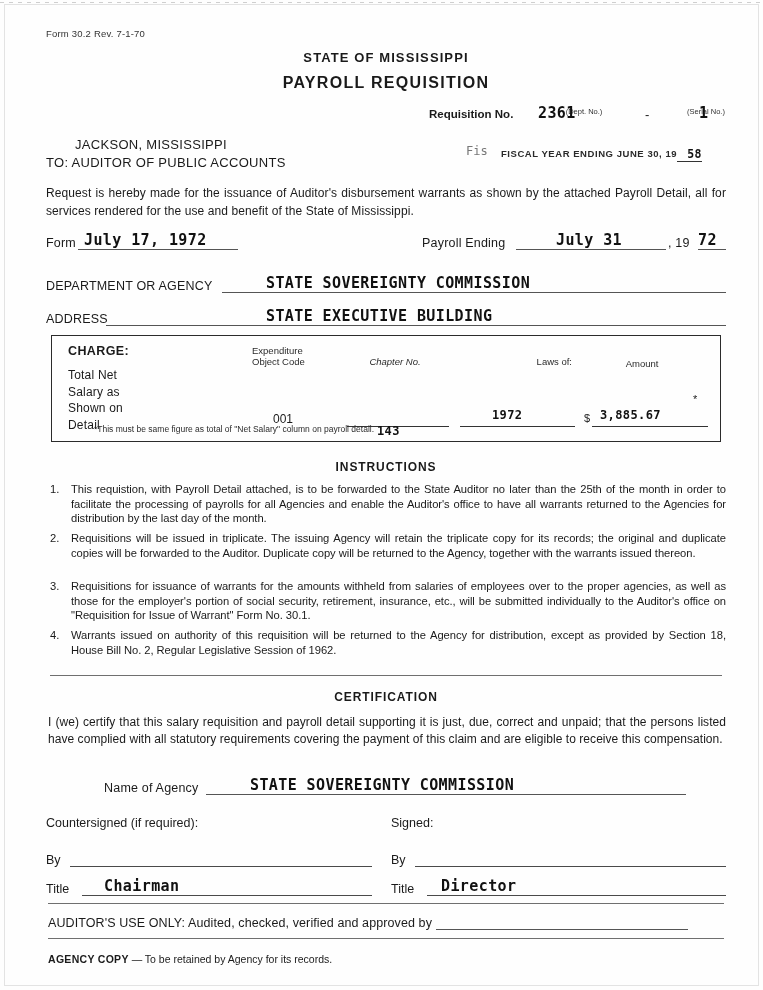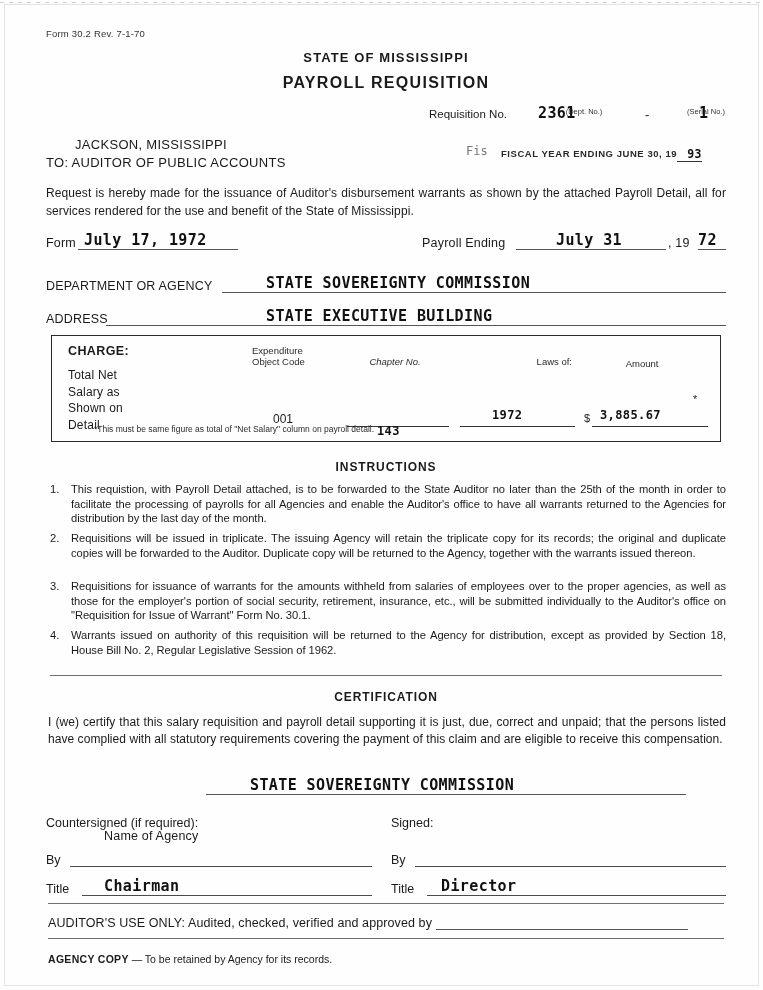--- a/index.html
+++ b/index.html
@@ -24,21 +24,21 @@
   .title-state{font-size:13px;font-weight:bold;letter-spacing:1.1px;}
   .title-main{font-size:16px;font-weight:bold;letter-spacing:1.3px;margin-top:7px;}
 
   
   .hand{font-family:"DejaVu Sans Mono",monospace;font-weight:bold;
         font-size:15px;letter-spacing:.4px;color:#111;}
   .hand.sm{font-size:11.5px;}
 
   
   .reqrow{position:absolute;left:383px;top:78px;width:300px;}
-  .reqlabel{font-size:11.5px;font-weight:normal;display:inline-block;}
+  .reqlabel{font-size:11.5px;font-weight:bold;display:inline-block;}
   .reqcap{font-size:7.5px;text-align:center;margin-top:1px;color:#303030;}
 
   .fy{position:absolute;left:455px;top:118px;font-size:9.5px;
       letter-spacing:.55px;font-weight:600;color:#2a2a2a;}
   .fisstamp{position:absolute;left:420px;top:116px;font-size:12px;
       color:#777;font-family:"DejaVu Sans Mono",monospace;}
 
   
   .to{position:absolute;left:0;top:108px;font-size:13px;letter-spacing:.3px;line-height:18px;}
 
@@ -118,21 +118,21 @@
       <div style="position:absolute;left:228px;top:0;width:98px;">
         <div class="ul" style="position:relative;">
           <span class="hand" style="position:absolute;left:42px;top:-2px;">1</span>
         </div>
         <div class="reqcap">(Serial No.)</div>
       </div>
     </div>
 
     <div class="fisstamp">Fis</div>
     <div class="fy">
-      <span>FISCAL YEAR ENDING JUNE 30, 19</span><span class="hand sm" style="position:relative;top:1px;padding-left:10px;border-bottom:1.3px solid #333;">93</span>
+      <span>FISCAL YEAR ENDING JUNE 30, 19</span><span class="hand sm" style="position:relative;top:1px;padding-left:10px;border-bottom:1.3px solid #333;">58</span>
     </div>
 
     <div class="to">
       <div style="padding-left:29px;">JACKSON, MISSISSIPPI</div>
       <div>TO:  AUDITOR OF PUBLIC ACCOUNTS</div>
     </div>
 
     <div class="para">Request is hereby made for the issuance of Auditor's disbursement warrants as shown by the attached Payroll Detail, all for services rendered for the use and benefit of the State of Mississippi.</div>
 
     <div class="daterow">
@@ -228,21 +228,21 @@
       <span class="num">4.</span>
       <span class="bdy">Warrants issued on authority of this requisition will be returned to the Agency for distribution, except as provided by Section 18, House Bill No. 2, Regular Legislative Session of 1962.</span>
     </div>
 
     <div class="hr" style="top:647px;"></div>
 
     <div class="secttl" style="top:662px;">CERTIFICATION</div>
     <div class="cert" style="top:686px;">I (we) certify that this salary requisition and payroll detail supporting it is just, due, correct and unpaid; that the persons listed have complied with all statutory requirements covering the payment of this claim and are eligible to receive this compensation.</div>
 
     <div class="sigwrap" style="top:750px;">
-      <span class="lbl" style="position:absolute;left:58px;top:3px;margin-top:48px;">Name of Agency</span>
+      <span class="lbl" style="position:absolute;left:58px;top:3px;">Name of Agency</span>
       <div class="fill" style="position:absolute;left:160px;top:0;width:480px;">
         <div class="ln" style="border-bottom:1px solid #555;">
           <span class="hand val" style="left:44px;">STATE SOVEREIGNTY COMMISSION</span>
         </div>
       </div>
 
       <span class="cs" style="left:0;top:38px;">Countersigned (if required):</span>
       <span class="cs" style="left:345px;top:38px;">Signed:</span>
 
       <span class="byline" style="left:0;top:75px;">By</span>

